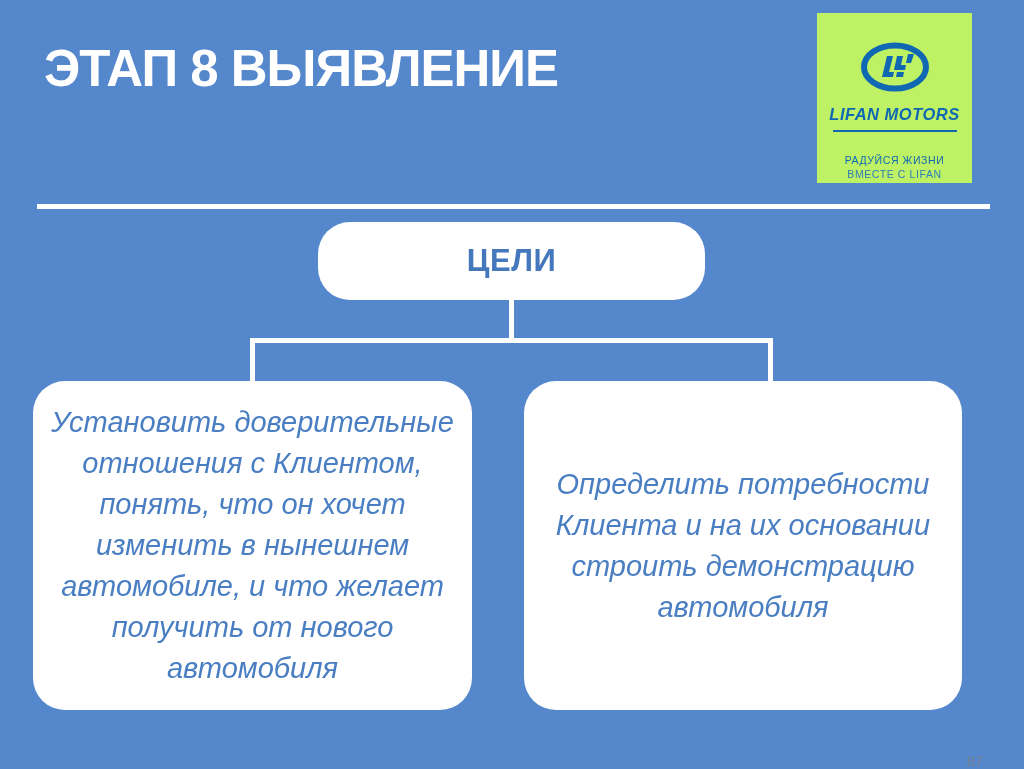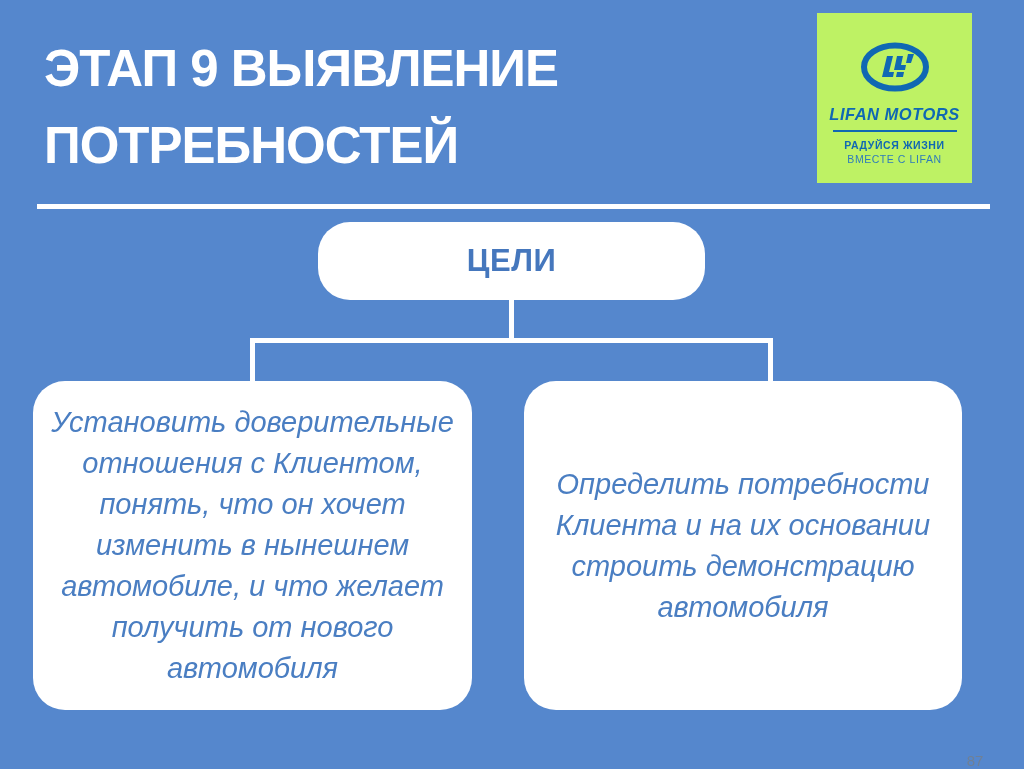--- a/index.html
+++ b/index.html
@@ -61,23 +61,23 @@
     letter-spacing: 0.5px;
     white-space: nowrap;
   }
   .logo-divider {
     margin-top: 6px;
     width: 124px;
     height: 2px;
     background: #1068b3;
   }
   .logo-tagline1 {
-    margin-top: 7px;
+    margin-top: 22px;
     color: #1068b3;
-    font-weight: bold;
+    font-weight: normal;
     font-size: 10.5px;
     letter-spacing: 0.6px;
     white-space: nowrap;
   }
   .logo-tagline2 {
     margin-top: 2px;
     color: #2f7cba;
     font-size: 10.5px;
     letter-spacing: 0.6px;
     white-space: nowrap;
@@ -138,22 +138,21 @@
     color: #6f8096;
     font-size: 15px;
   }
 </style>
 </head>
 <body>
 
 <div class="slide">
 
   <div class="title">
-    <div>ЭТАП 9 ВЫЯВЛЕНИЕ</div>
-    <div>ПОТРЕБНОСТЕЙ</div>
+    <div>ЭТАП 8 ВЫЯВЛЕНИЕ</div>
   </div>
 
   <div class="title-rule"></div>
 
   <div class="logo-card">
     <svg class="logo-emblem" viewBox="0 0 70 52" xmlns="http://www.w3.org/2000/svg">
       <ellipse cx="35" cy="26" rx="31" ry="21.5" fill="none" stroke="#1068b3" stroke-width="6"></ellipse>
       <path d="M22,36 L27,15 L33,15 L29,31 L34,31 L33,36 Z" fill="#1068b3"></path>
       <path d="M34,29 L37,15 L43,15 L41,24 L46,24 L45,29 Z" fill="#1068b3"></path>
       <path d="M46,22 L48,13 L54,13 L51,22 Z" fill="#1068b3"></path>

